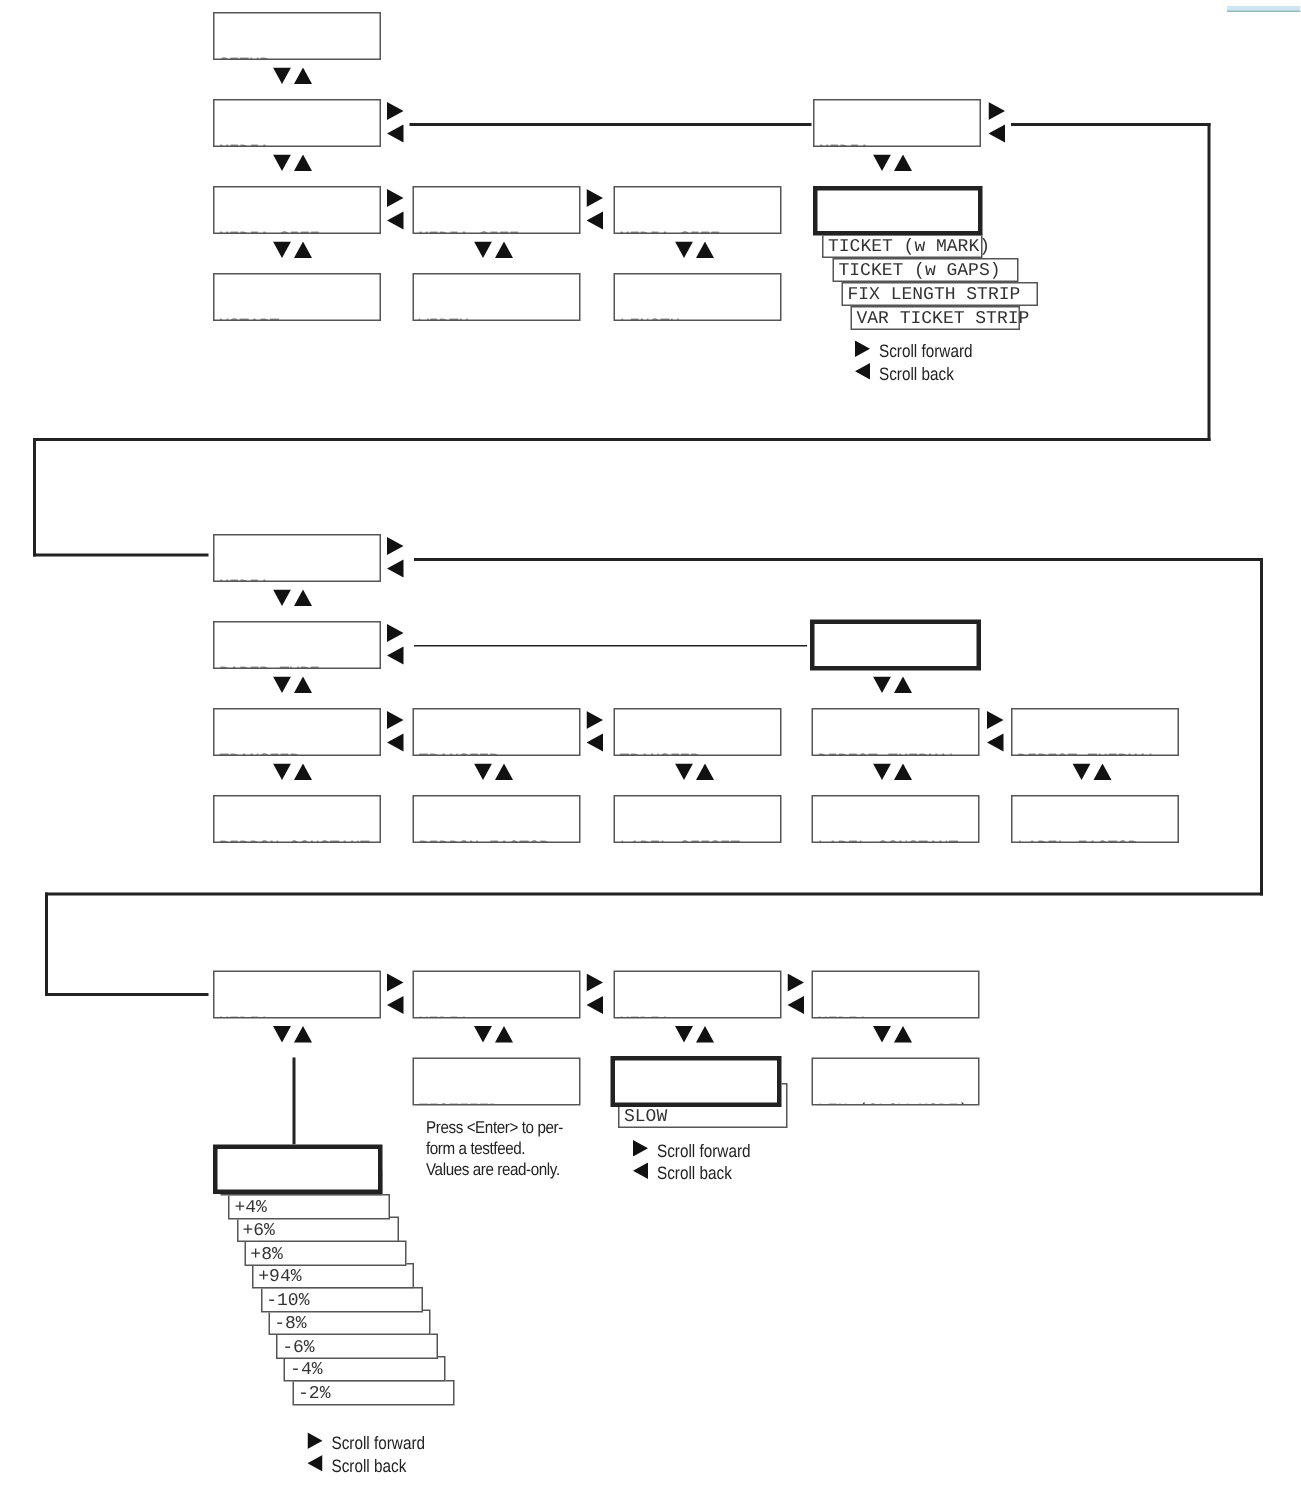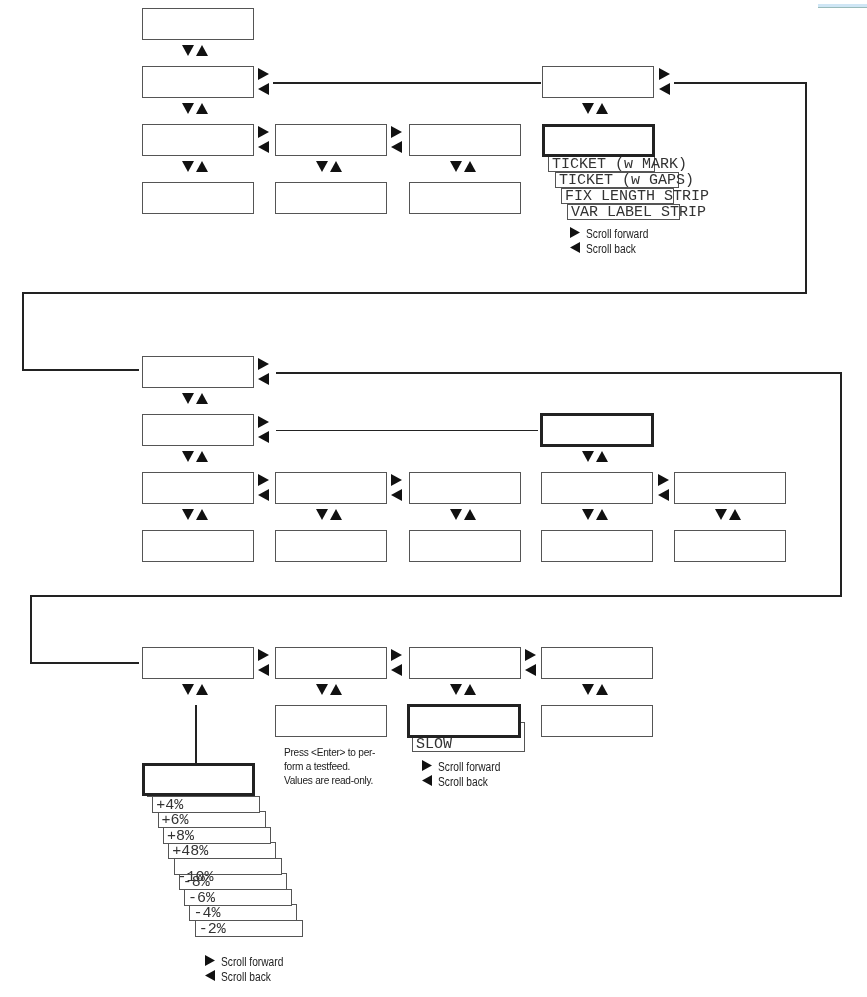--- a/index.html
+++ b/index.html
@@ -1,20 +1,20 @@
 <!DOCTYPE html>
 <html><head>
 <meta charset="utf-8">
 <style>
   html, body { margin:0; padding:0; background:#ffffff; }
   body { width:867px; height:997px; position:relative; overflow:hidden; font-family:"Liberation Mono", monospace; }
   .box { position:absolute; box-sizing:border-box; border:1.5px solid #555; background:#fff; font-family:"Liberation Mono", monospace; font-size:11.5px; line-height:13px; color:#333; padding:2px 3px 0 3px; white-space:pre; overflow:hidden; letter-spacing:-0.2px; }
   .box.sel { border:3px solid #222; padding:1px 2px 0 2px; }
   .box .l { display:block; }
-  .stack { position:absolute; box-sizing:border-box; border:1.5px solid #555; background:#fff; font-size:15px; line-height:13px; color:#333; padding:1px 3px 0 3px; white-space:pre; font-family:"Liberation Mono", monospace; height:16px; }
+  .stack { position:absolute; box-sizing:border-box; border:1.5px solid #555; background:#fff; font-size:12px; line-height:13px; color:#333; padding:1px 3px 0 3px; white-space:pre; font-family:"Liberation Mono", monospace; height:16px; }
   .line { position:absolute; background:#222; }
   .note { position:absolute; font-family:"Liberation Sans", sans-serif; font-size:11.5px; line-height:14px; color:#222; letter-spacing:-0.3px; transform:scaleX(0.88); transform-origin:left top; white-space:pre; }
   .legend { position:absolute; font-family:"Liberation Sans", sans-serif; font-size:12px; line-height:15px; color:#222; }
   .legend .row { display:flex; height:15px; }
   .legend .row span.t { margin-left:16px; transform:scaleX(0.85); transform-origin:left center; display:inline-block; white-space:nowrap; }
   .topbar { position:absolute; left:818px; top:4px; width:49px; height:3px; background:#cfe6f5; border-bottom:1px solid #9bb; }
 </style>
 </head>
 <body>
 
@@ -61,22 +61,22 @@
 <div class="box" style="left:142px;top:182px;width:112px;height:32px;">
   <span class="l">XSTART:</span>
 </div>
 <div class="box" style="left:275px;top:182px;width:112px;height:32px;">
   <span class="l">WIDTH:</span>
 </div>
 <div class="box" style="left:409px;top:182px;width:112px;height:32px;">
   <span class="l">LENGTH:</span>
 </div>
 
-<div class="stack" style="left:567px;top:204px;width:113px;">VAR LABEL STRIP</div>
-<div class="stack" style="left:561px;top:188px;width:113px;">FIX LENGTH STRIP</div>
+<div class="stack" style="left:567px;top:204px;width:113px;">VAR TICKET STRIP</div>
+<div class="stack" style="left:561px;top:188px;width:131px;">FIX LENGTH STRIP</div>
 <div class="stack" style="left:555px;top:172px;width:124px;">TICKET (w GAPS)</div>
 <div class="stack" style="left:548px;top:156px;width:107px;">TICKET (w MARK)</div>
 <div class="box sel" style="left:542px;top:124px;width:113px;height:33px;">
   <span class="l">MEDIA TYPE:</span>
 </div>
 
 <div class="legend" style="left:570px;top:227px;">
   <div class="row">
       <svg width="10" height="11" style="position:absolute;left:0">
         <polygon points="0,0 10,5.5 0,11" fill="#111"></polygon>
@@ -177,22 +177,22 @@
       </svg>
       <span class="t">Scroll back</span>
     </div>
 </div>
 
 <div id="contrast-stack">
     <div class="stack" style="left: 194.7px; top: 919.5px; width: 108px; height: 17px; padding-top: 2px;">-2%</div>
     <div class="stack" style="left: 189.4px; top: 904px; width: 108px; height: 17px; padding-top: 2px;">-4%</div>
     <div class="stack" style="left: 184.1px; top: 888.5px; width: 108px; height: 17px; padding-top: 2px;">-6%</div>
     <div class="stack" style="left: 178.8px; top: 873px; width: 108px; height: 17px; padding-top: 2px;">-8%</div>
-    <div class="stack" style="left: 173.5px; top: 857.5px; width: 108px; height: 17px; padding-top: 12px;">-10%</div>
-    <div class="stack" style="left: 168.2px; top: 842px; width: 108px; height: 17px; padding-top: 2px;">+48%</div>
+    <div class="stack" style="left: 173.5px; top: 857.5px; width: 108px; height: 17px; padding-top: 2px;">-10%</div>
+    <div class="stack" style="left: 168.2px; top: 842px; width: 108px; height: 17px; padding-top: 2px;">+94%</div>
     <div class="stack" style="left: 162.9px; top: 826.5px; width: 108px; height: 17px; padding-top: 2px;">+8%</div>
     <div class="stack" style="left: 157.6px; top: 811px; width: 108px; height: 17px; padding-top: 2px;">+6%</div>
     <div class="stack" style="left: 152.3px; top: 795.5px; width: 108px; height: 17px; padding-top: 2px;">+4%</div>
     <div class="stack" style="left: 147px; top: 780px; width: 108px; height: 17px; padding-top: 2px;">+2%</div>
   </div>
 <div class="box sel" style="left:142px;top:763px;width:113px;height:33px;">
   <span class="l">CONTRAST:</span>
 </div>
 
 <div class="legend" style="left:205px;top:955px;">

